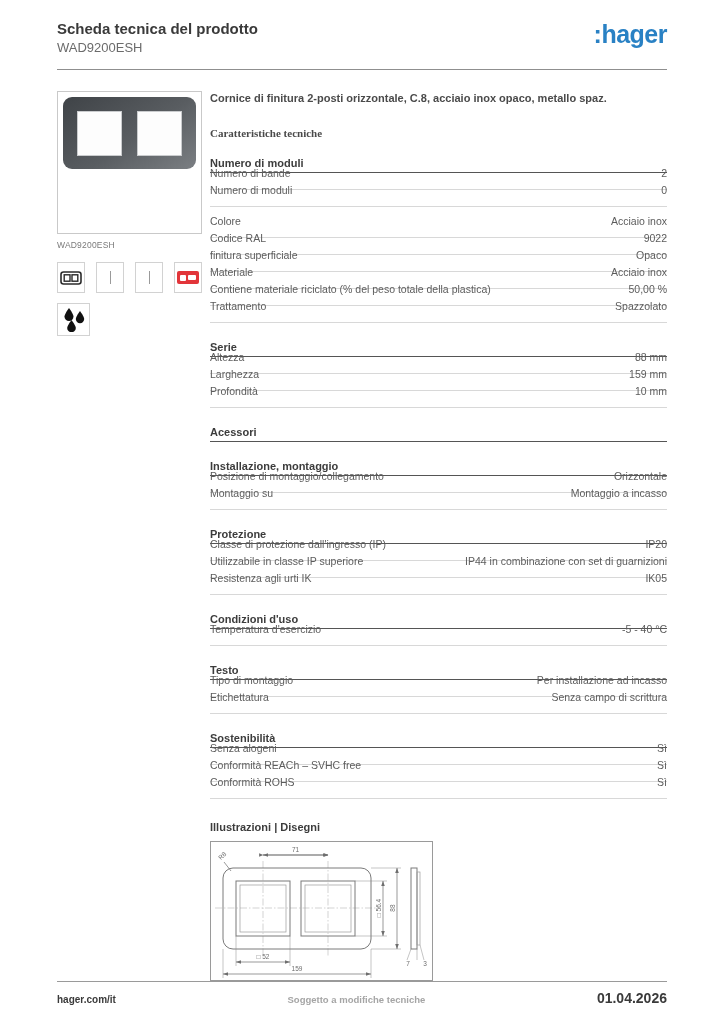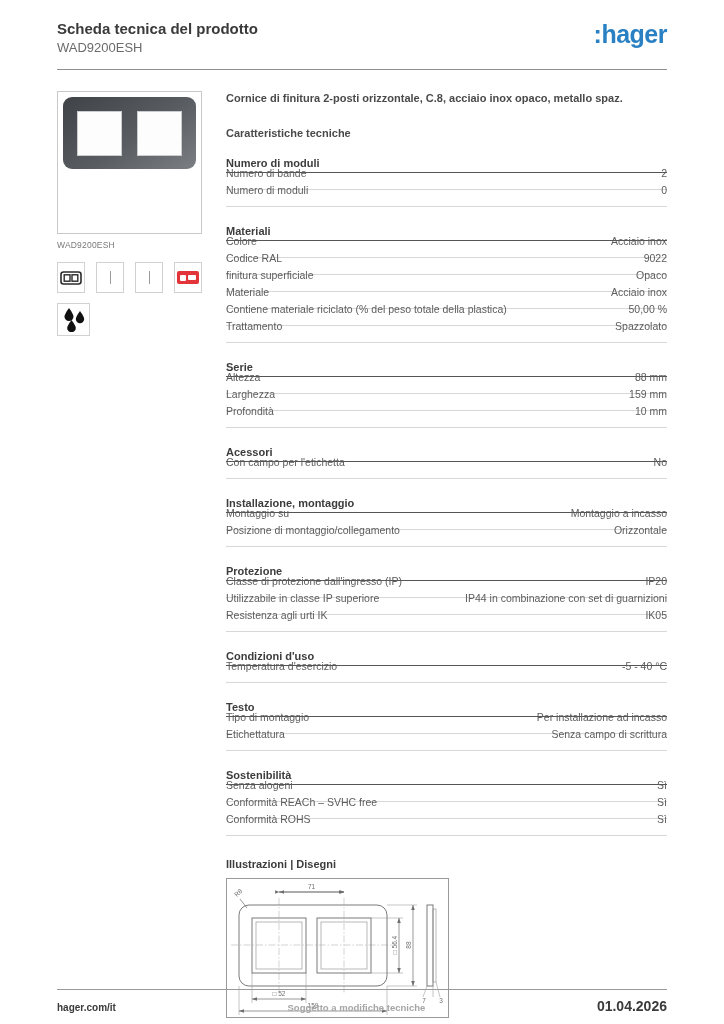--- a/index.html
+++ b/index.html
@@ -14,21 +14,21 @@
   
   .hdr { display:flex; justify-content:space-between; align-items:flex-start;
          border-bottom:1px solid #8f8f8f; padding-bottom:14px;gap:20px; }
   .hdr-title { font-size:15px; font-weight:bold; color:#3a3a3a; }
   .hdr-code  { font-size:13px; color:#6b6b6b; margin-top:3px; }
   .logo { font-size:25px; font-weight:bold; letter-spacing:-0.5px; line-height:1; margin-top:2px; }
 
   
   .main { display:flex; margin-top:21px; }
   .leftcol { width:145px; flex:0 0 145px; }
-  .rightcol { flex:1; margin-left:24px; }
+  .rightcol { flex:1; margin-left:8px; }
 
   .imgbox { width:145px; height:143px; border:1px solid #c9c9c9; background:#fff; padding:5px; }
   .frame2g {
     width:133px; height:72px; border-radius:9px;
     background:linear-gradient(145deg,#3f4347 0%, #595d61 55%, #7b7f83 100%);
     display:flex; align-items:center; justify-content:space-evenly;
   }
   .frame2g .win { width:45px; height:45px; background:#fdfdfd; box-shadow:inset 0 0 0 1px #caccce; }
   .imglabel { font-size:8.5px; color:#7a7a7a; margin-top:6px; letter-spacing:0.2px; }
 
@@ -38,35 +38,35 @@
   .icn-line { width:1px; height:13px; background:#9a9a9a; }
   .redbadge { width:22px; height:13px; background:#e2353a; border-radius:2px;
               display:flex; align-items:center; justify-content:center; gap:2px; }
   .redbadge .g1 { width:6px; height:6px; background:#fff; border-radius:1px; }
   .redbadge .g2 { width:8px; height:5px; background:#fff; border-radius:1px; }
   .droprow { margin-top:10px; }
   .icn-lg { width:33px; height:33px; }
 
   
   .desc { font-size:11px; font-weight:bold; color:#4a4a4a; line-height:1.3; }
-  .tech-h { font-size:11px; font-weight:bold; color:#4a4a4a; margin-top:22px; }
+  .tech-h { font-size:11px; font-weight:bold; color:#4a4a4a; margin-top:22px;font-family:Liberation Serif, serif; }
   .sect { margin-top:14px; }
   .sect-h { font-size:11px; font-weight:bold; color:#3c3c3c;
             padding:4px 0 3px 0; border-bottom:1px solid #555; }
   .trow { display:flex; justify-content:space-between; align-items:flex-end;
           height:17px; border-bottom:1px solid #d8d8d8; padding-bottom:10px; }
   .tlabel { font-size:10.5px; color:#5c5c5c; }
   .tvalue { font-size:10.5px; color:#5c5c5c; text-align:right; white-space:nowrap; }
 
   .illu-h { font-size:11px; font-weight:bold; color:#3c3c3c; margin-top:22px; }
   .drawbox { width:223px; height:140px; border:1px solid #9a9a9a; margin-top:8px; background:#fff; }
   .drawbox svg text { font-family:"Liberation Sans", sans-serif; font-size:6.5px; fill:#6e6e6e; }
 
   
-  .footer { position:absolute; left:57px; right:57px; bottom:10px;
+  .footer { position:absolute; left:57px; right:57px; bottom:18px;
             border-top:1px solid #9a9a9a; padding-top:8px;
             display:flex; justify-content:space-between; align-items:baseline; }
   .f-left  { font-size:10px; font-weight:bold; color:#3a3a3a; }
   .f-mid   { font-size:9.5px; color:#a5a5a5;font-weight:bold; }
   .f-right { font-size:14px; font-weight:bold; color:#3a3a3a; }
 </style>
 </head>
 <body>
 
 <div class="page">
@@ -134,21 +134,20 @@
             <span class="tlabel">Numero di bande</span>
             <span class="tvalue">2</span>
           </div>
           <div class="trow">
             <span class="tlabel">Numero di moduli</span>
             <span class="tvalue">0</span>
           </div>
         </div>
 
         <div class="sect">
-          <div class="sect-h">Materiali</div>
           <div class="trow">
             <span class="tlabel">Colore</span>
             <span class="tvalue">Acciaio inox</span>
           </div>
           <div class="trow">
             <span class="tlabel">Codice RAL</span>
             <span class="tvalue">9022</span>
           </div>
           <div class="trow">
             <span class="tlabel">finitura superficiale</span>
@@ -179,35 +178,31 @@
             <span class="tvalue">159 mm</span>
           </div>
           <div class="trow">
             <span class="tlabel">Profondità</span>
             <span class="tvalue">10 mm</span>
           </div>
         </div>
 
         <div class="sect">
           <div class="sect-h">Acessori</div>
-          <div class="trow">
-            <span class="tlabel">Con campo per l'etichetta</span>
-            <span class="tvalue">No</span>
-          </div>
         </div>
 
         <div class="sect">
           <div class="sect-h">Installazione, montaggio</div>
+          <div class="trow">
+            <span class="tlabel">Posizione di montaggio/collegamento</span>
+            <span class="tvalue">Orizzontale</span>
+          </div>
           <div class="trow">
             <span class="tlabel">Montaggio su</span>
             <span class="tvalue">Montaggio a incasso</span>
-          </div>
-          <div class="trow">
-            <span class="tlabel">Posizione di montaggio/collegamento</span>
-            <span class="tvalue">Orizzontale</span>
           </div>
         </div>
 
         <div class="sect">
           <div class="sect-h">Protezione</div>
           <div class="trow">
             <span class="tlabel">Classe di protezione dall'ingresso (IP)</span>
             <span class="tvalue">IP20</span>
           </div>
           <div class="trow">

